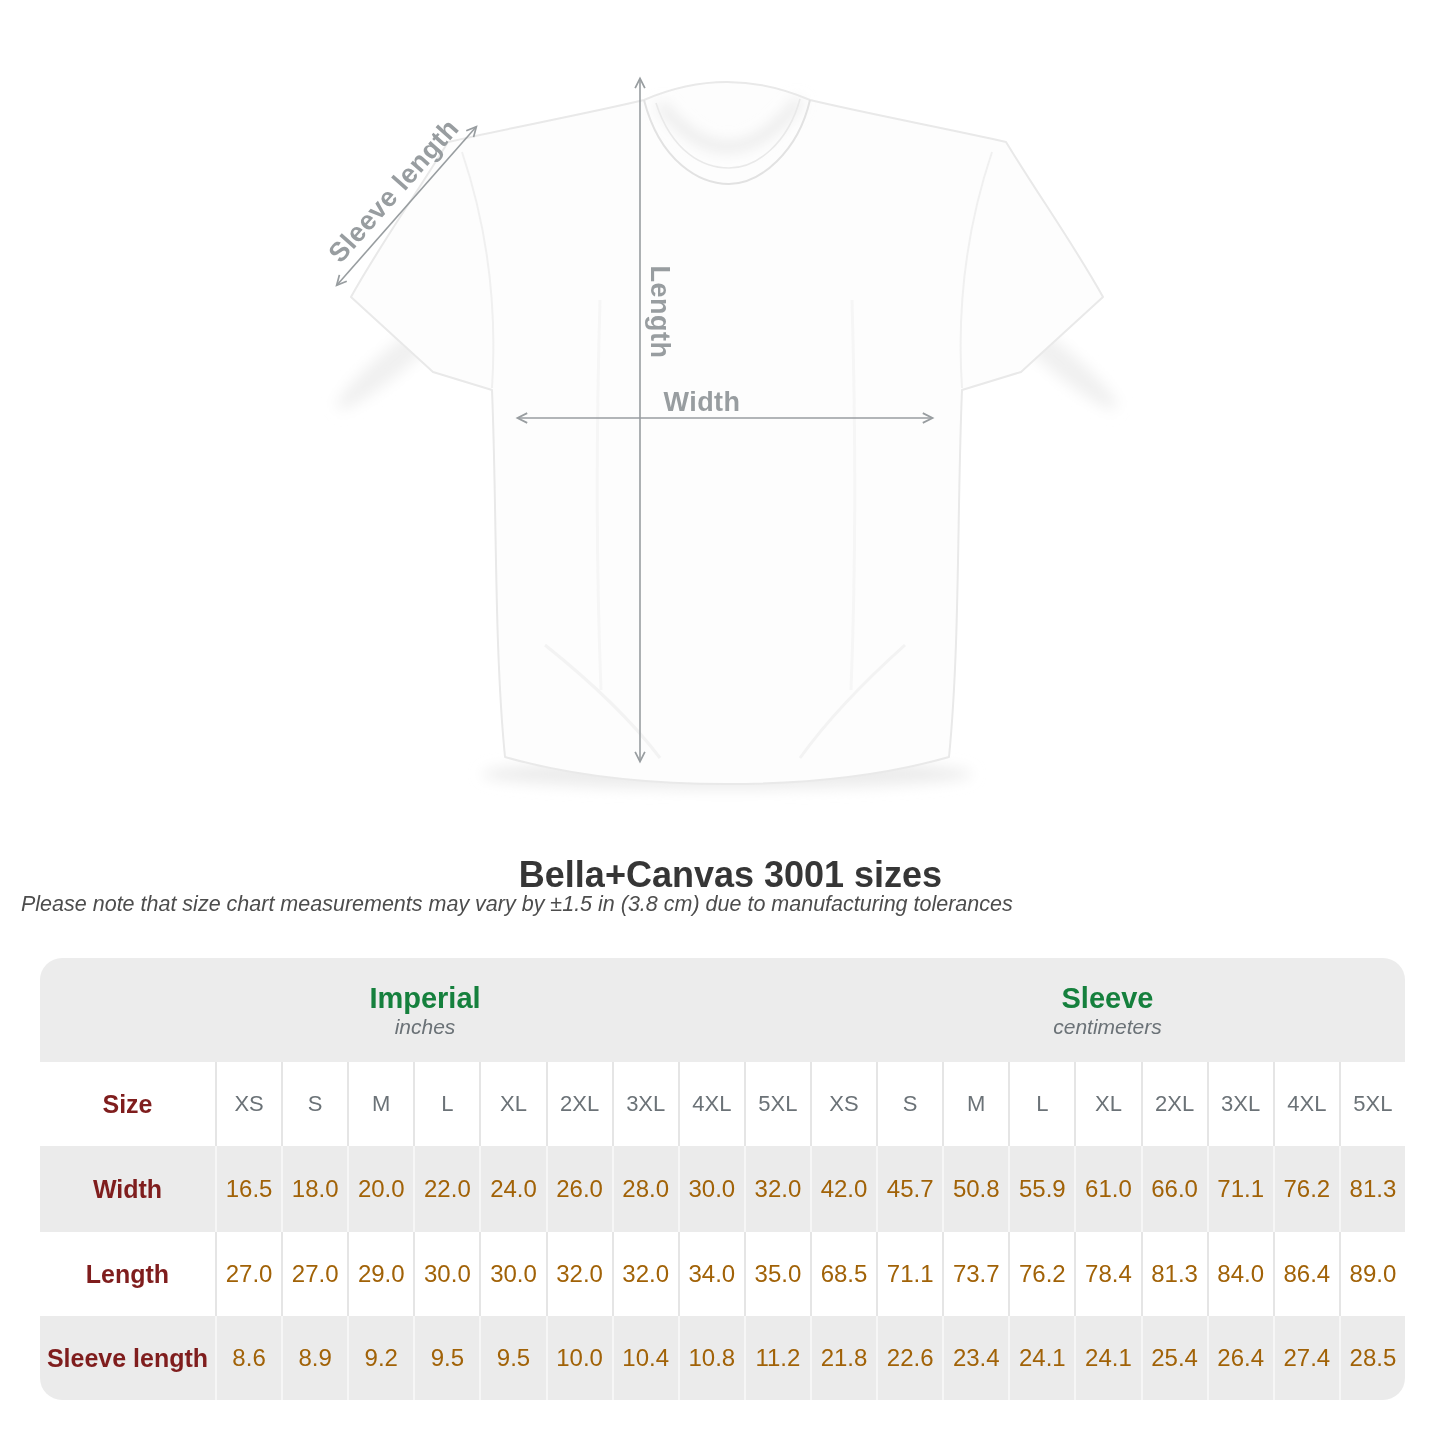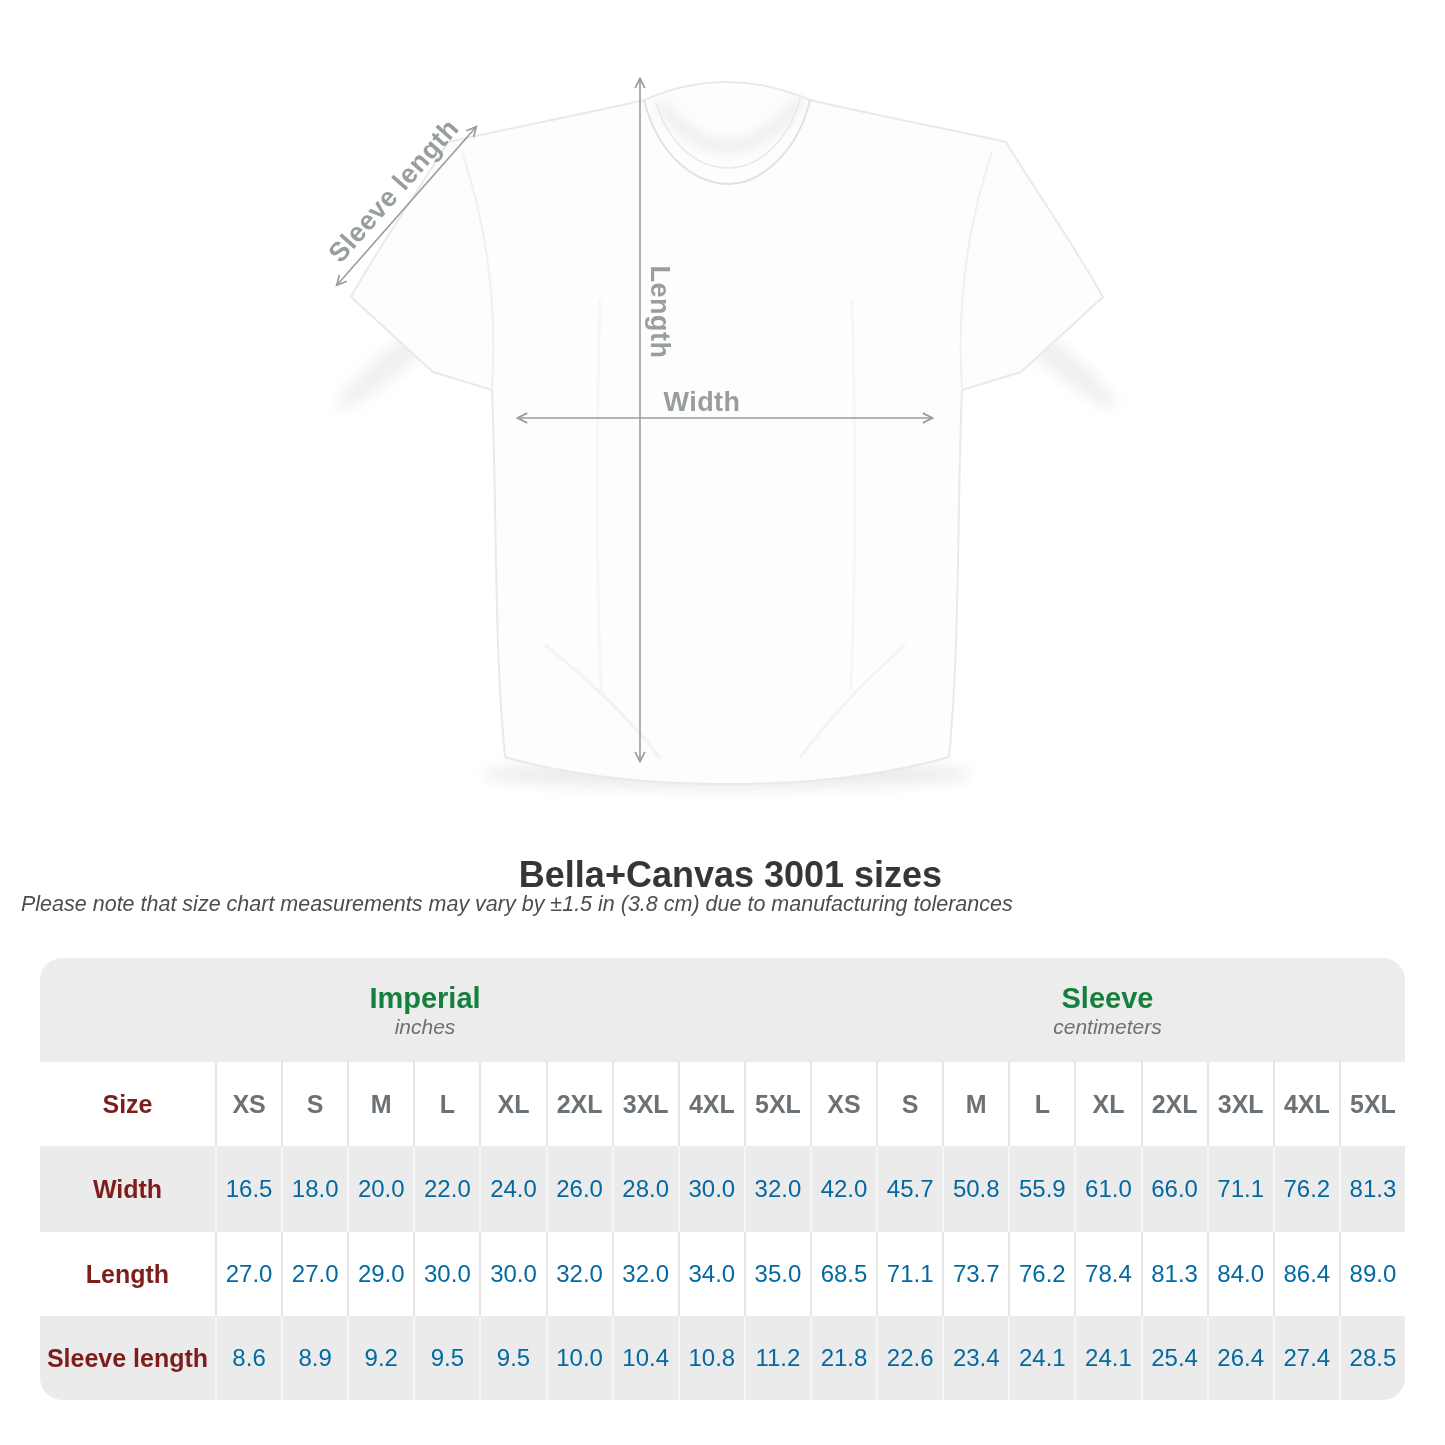--- a/index.html
+++ b/index.html
@@ -44,23 +44,23 @@
   }
   tr.band-row td{background:#ececec;height:104px;}
   .sec{font-weight:bold;font-size:29px;color:#15803d;}
   .sec-sub{font-style:italic;font-size:21px;color:#6b7277;margin-top:0;}
 
   tr.head-row td{height:84px;}
   tr.r1 td{height:86px;}
   tr.r2 td{height:84px;}
   tr.r3 td{height:84px;}
 
-  .hd{font-weight:bold;font-size:25px;color:#6b7277;}
+  .hd{font-weight:normal;font-size:22px;color:#6b7277;}
   .rl{font-weight:bold;font-size:25px;color:#7f1d1d;}
-  .val{font-size:24px;color:#0369a1;}
+  .val{font-size:24px;color:#a16207;}
 
   tr.white td{background:#ffffff;}
   tr.gray td{background:#ebebeb;}
   tr.white td.sep{border-left:2px solid #e5e5e5;}
   tr.gray td.sep{border-left:2px solid #f6f6f6;}
 </style>
 </head>
 <body>
 
 <div class="stage">

